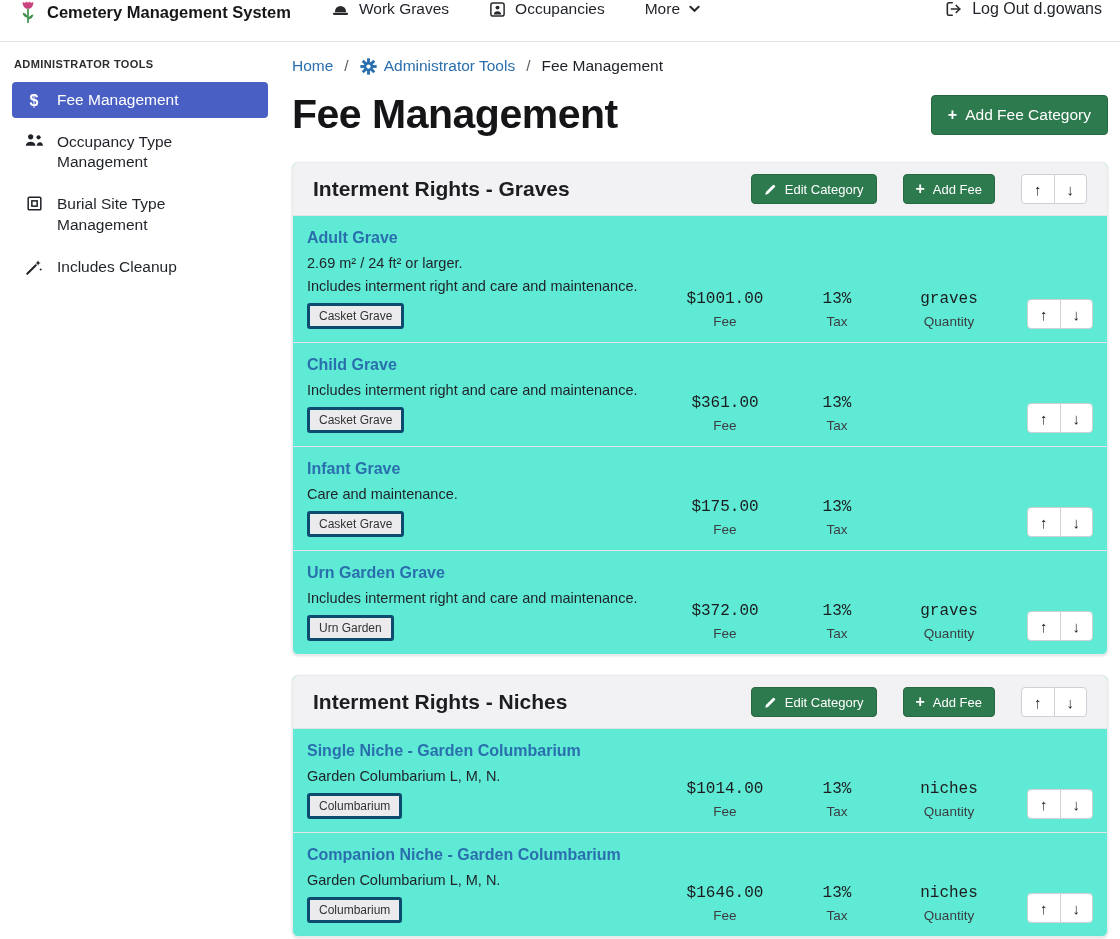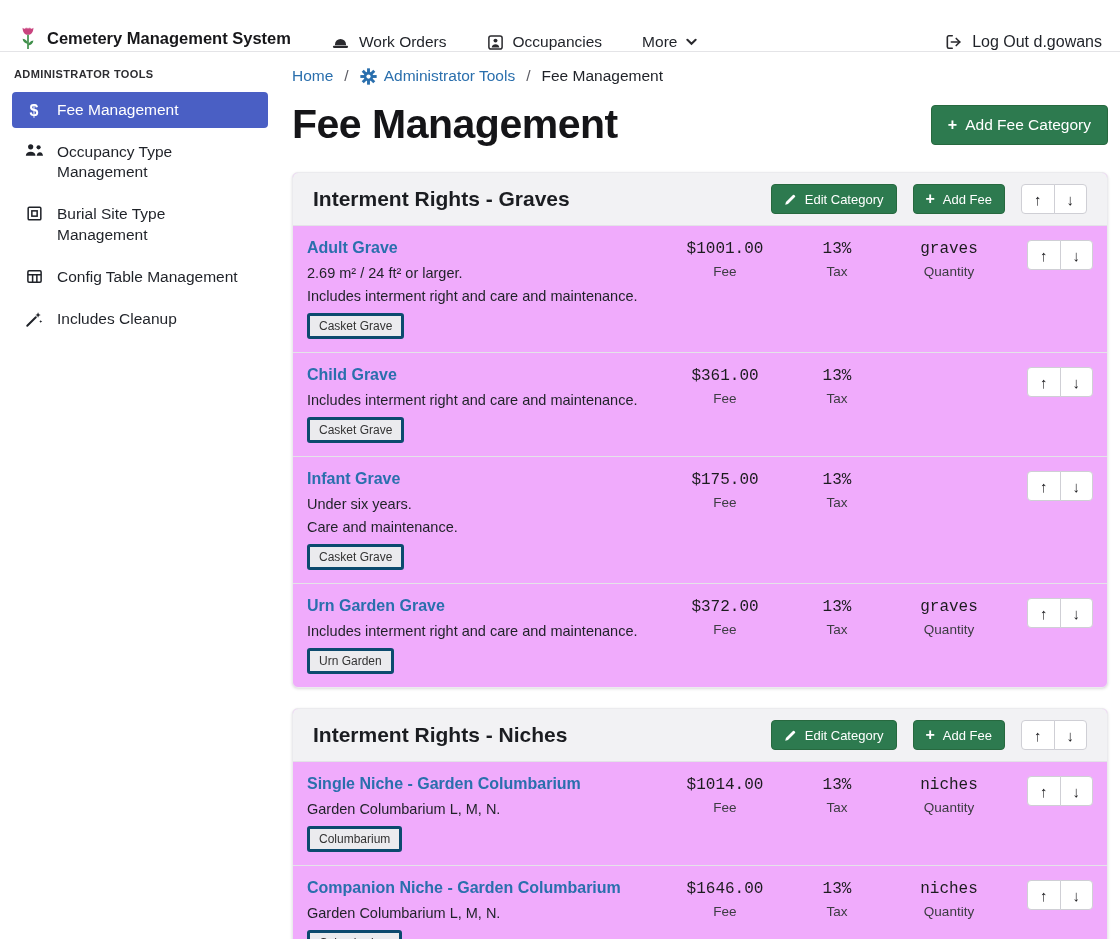--- a/index.html
+++ b/index.html
@@ -6,21 +6,21 @@
   html,body { background:#fff; }
   body {
     font-family: "Liberation Sans", sans-serif;
     color: #1f2228;
     width: 1120px;
   }
   .viewport { width:1120px; height:939px; overflow:hidden; background:#fff; }
 
   
   .navbar {
-    height:52px; display:flex; align-items:flex-end;
+    height:42px; display:flex; align-items:flex-start;
     padding:0 18px; border-bottom:1px solid #e4e4e7; background:#fff;
   }
   .brand { display:flex; align-items:center; gap:9px; font-size:16.5px; font-weight:700; color:#17171a; cursor:pointer; }
   .nav-links { display:flex; align-items:center; gap:40px; margin-left:40px; }
   .nav-link { display:flex; align-items:center; gap:9px; font-size:15.5px; color:#1f2228; text-decoration:none; cursor:pointer; }
   .navbar-spacer { flex:1; }
   .logout-link { display:flex; align-items:center; gap:9px; font-size:16px; color:#1f2228; text-decoration:none; cursor:pointer; }
   .nav-icon { display:inline-flex; align-items:center; color:#2a2a2e; }
 
   
@@ -60,33 +60,33 @@
   .btn-white { background:#fff; border:1px solid #cfcfd5; color:#1c1c1f; }
   .plus-glyph { font-weight:700; font-size:16px; line-height:1; }
   .arrow-glyph { font-size:15px; line-height:1; }
   .btn-group { display:inline-flex; }
   .btn-group .btn { border-radius:0; margin-left:-1px; height:30px; padding:0 12px; }
   .btn-group .btn:first-child { border-radius:4px 0 0 4px; margin-left:0; }
   .btn-group .btn:last-child { border-radius:0 4px 4px 0; }
 
   
   .card {
-    background:#f0abfc; border:1px solid #ebebee; border-radius:6px;
+    background:#5eead4; border:1px solid #ebebee; border-radius:6px;
     box-shadow:0 1px 3px rgba(0,0,0,.14); margin-bottom:20px; overflow:hidden;
   }
   .card-header {
     background:#f2f2f4; border-bottom:1px solid #e3e3e7;
     display:flex; align-items:center; justify-content:space-between;
     padding:11px 20px; min-height:52px;
   }
   .card-title { font-size:21px; font-weight:600; color:#1b1d21; }
-  .card-actions { display:flex; align-items:center; gap:16px; }
-
-  
-  .fee-row { display:flex; align-items:flex-start; padding:13px 14px; }
+  .card-actions { display:flex; align-items:center; gap:26px; }
+
+  
+  .fee-row { display:flex; align-items:flex-end; padding:13px 14px; }
   .fee-row + .fee-row { border-top:1px solid #e4e4e8; }
   .fee-main { flex:1; min-width:0; padding-right:8px; }
   .fee-name { display:inline-block; font-size:16px; font-weight:700; color:#2a6fad; text-decoration:none; cursor:pointer; margin-bottom:8px; }
   .fee-desc { font-size:14.5px; color:#1f2228; margin-bottom:7px; }
   .tag {
     display:inline-block; background:#ebebee; border:3px solid #0c4a6e; border-radius:3px;
     font-size:12px; color:#333; padding:3px 9px; margin-top:2px;
   }
   .fee-col { width:112px; text-align:center; padding-top:1px; }
   .fee-val { font-size:16px; color:#1c1c1f; margin-bottom:6px;font-family:Liberation Mono, monospace; }
@@ -114,21 +114,21 @@
     </div>
 
     <nav class="nav-links">
       <a class="nav-link">
         <span class="nav-icon">
           <svg width="19" height="15" viewBox="0 0 20 15" fill="currentColor">
             <path d="M4.2 9.5a5.8 5.8 0 0 1 11.6 0v1H4.2z"></path>
             <rect x="2" y="11" width="16" height="2.2" rx="1.1"></rect>
           </svg>
         </span>
-        <span>Work Orders</span>
+        <span>Work Graves</span>
       </a>
       <a class="nav-link">
         <span class="nav-icon">
           <svg width="17" height="17" viewBox="0 0 18 18" fill="none" stroke="currentColor" stroke-width="1.6">
             <rect x="2" y="2" width="14" height="14" rx="2.2"></rect>
             <circle cx="9" cy="7" r="2.1" fill="currentColor" stroke="none"></circle>
             <path d="M4.9 14.3c.5-2.3 2-3.5 4.1-3.5s3.6 1.2 4.1 3.5z" fill="currentColor" stroke="none"></path>
           </svg>
         </span>
         <span>Occupancies</span>
@@ -182,29 +182,20 @@
           <span class="side-icon">
             <svg width="17" height="17" viewBox="0 0 18 18" fill="none" stroke="currentColor" stroke-width="1.6">
               <rect x="2.3" y="2.3" width="13.4" height="13.4" rx="1.2"></rect>
               <rect x="6.2" y="6.2" width="5.6" height="5.6"></rect>
             </svg>
           </span>
           <span>Burial Site Type Management</span>
         </a>
         <a class="side-item">
           <span class="side-icon">
-            <svg width="17" height="17" viewBox="0 0 18 18" fill="none" stroke="currentColor" stroke-width="1.6">
-              <rect x="2" y="3" width="14" height="12" rx="1.2"></rect>
-              <path d="M2 7.2h14M7 7.2V15M11.5 7.2V15"></path>
-            </svg>
-          </span>
-          <span>Config Table Management</span>
-        </a>
-        <a class="side-item">
-          <span class="side-icon">
             <svg width="18" height="18" viewBox="0 0 20 20">
               <path d="M2.5 17.5 12 8" stroke="currentColor" stroke-width="2.2" stroke-linecap="round" fill="none"></path>
               <path d="M14.5 2.5l.9 2.1 2.1.9-2.1.9-.9 2.1-.9-2.1-2.1-.9 2.1-.9z" fill="currentColor"></path>
               <path d="M17.5 11l.5 1.2 1.2.5-1.2.5-.5 1.2-.5-1.2-1.2-.5 1.2-.5z" fill="currentColor"></path>
             </svg>
           </span>
           <span>Includes Cleanup</span>
         </a>
       </nav>
     </aside>
@@ -318,21 +309,20 @@
               </button>
             <button class="btn btn-white">
                 <span class="arrow-glyph">↓</span>
               </button>
           </div>
         </div>
 
         <div class="fee-row">
           <div class="fee-main">
             <a class="fee-name">Infant Grave</a>
-            <div class="fee-desc">Under six years.</div>
             <div class="fee-desc">Care and maintenance.</div>
             <span class="tag">Casket Grave</span>
           </div>
           <div class="fee-col">
             <div class="fee-val">$175.00</div>
             <div class="fee-lbl">Fee</div>
           </div>
           <div class="fee-col">
             <div class="fee-val">13%</div>
             <div class="fee-lbl">Tax</div>

